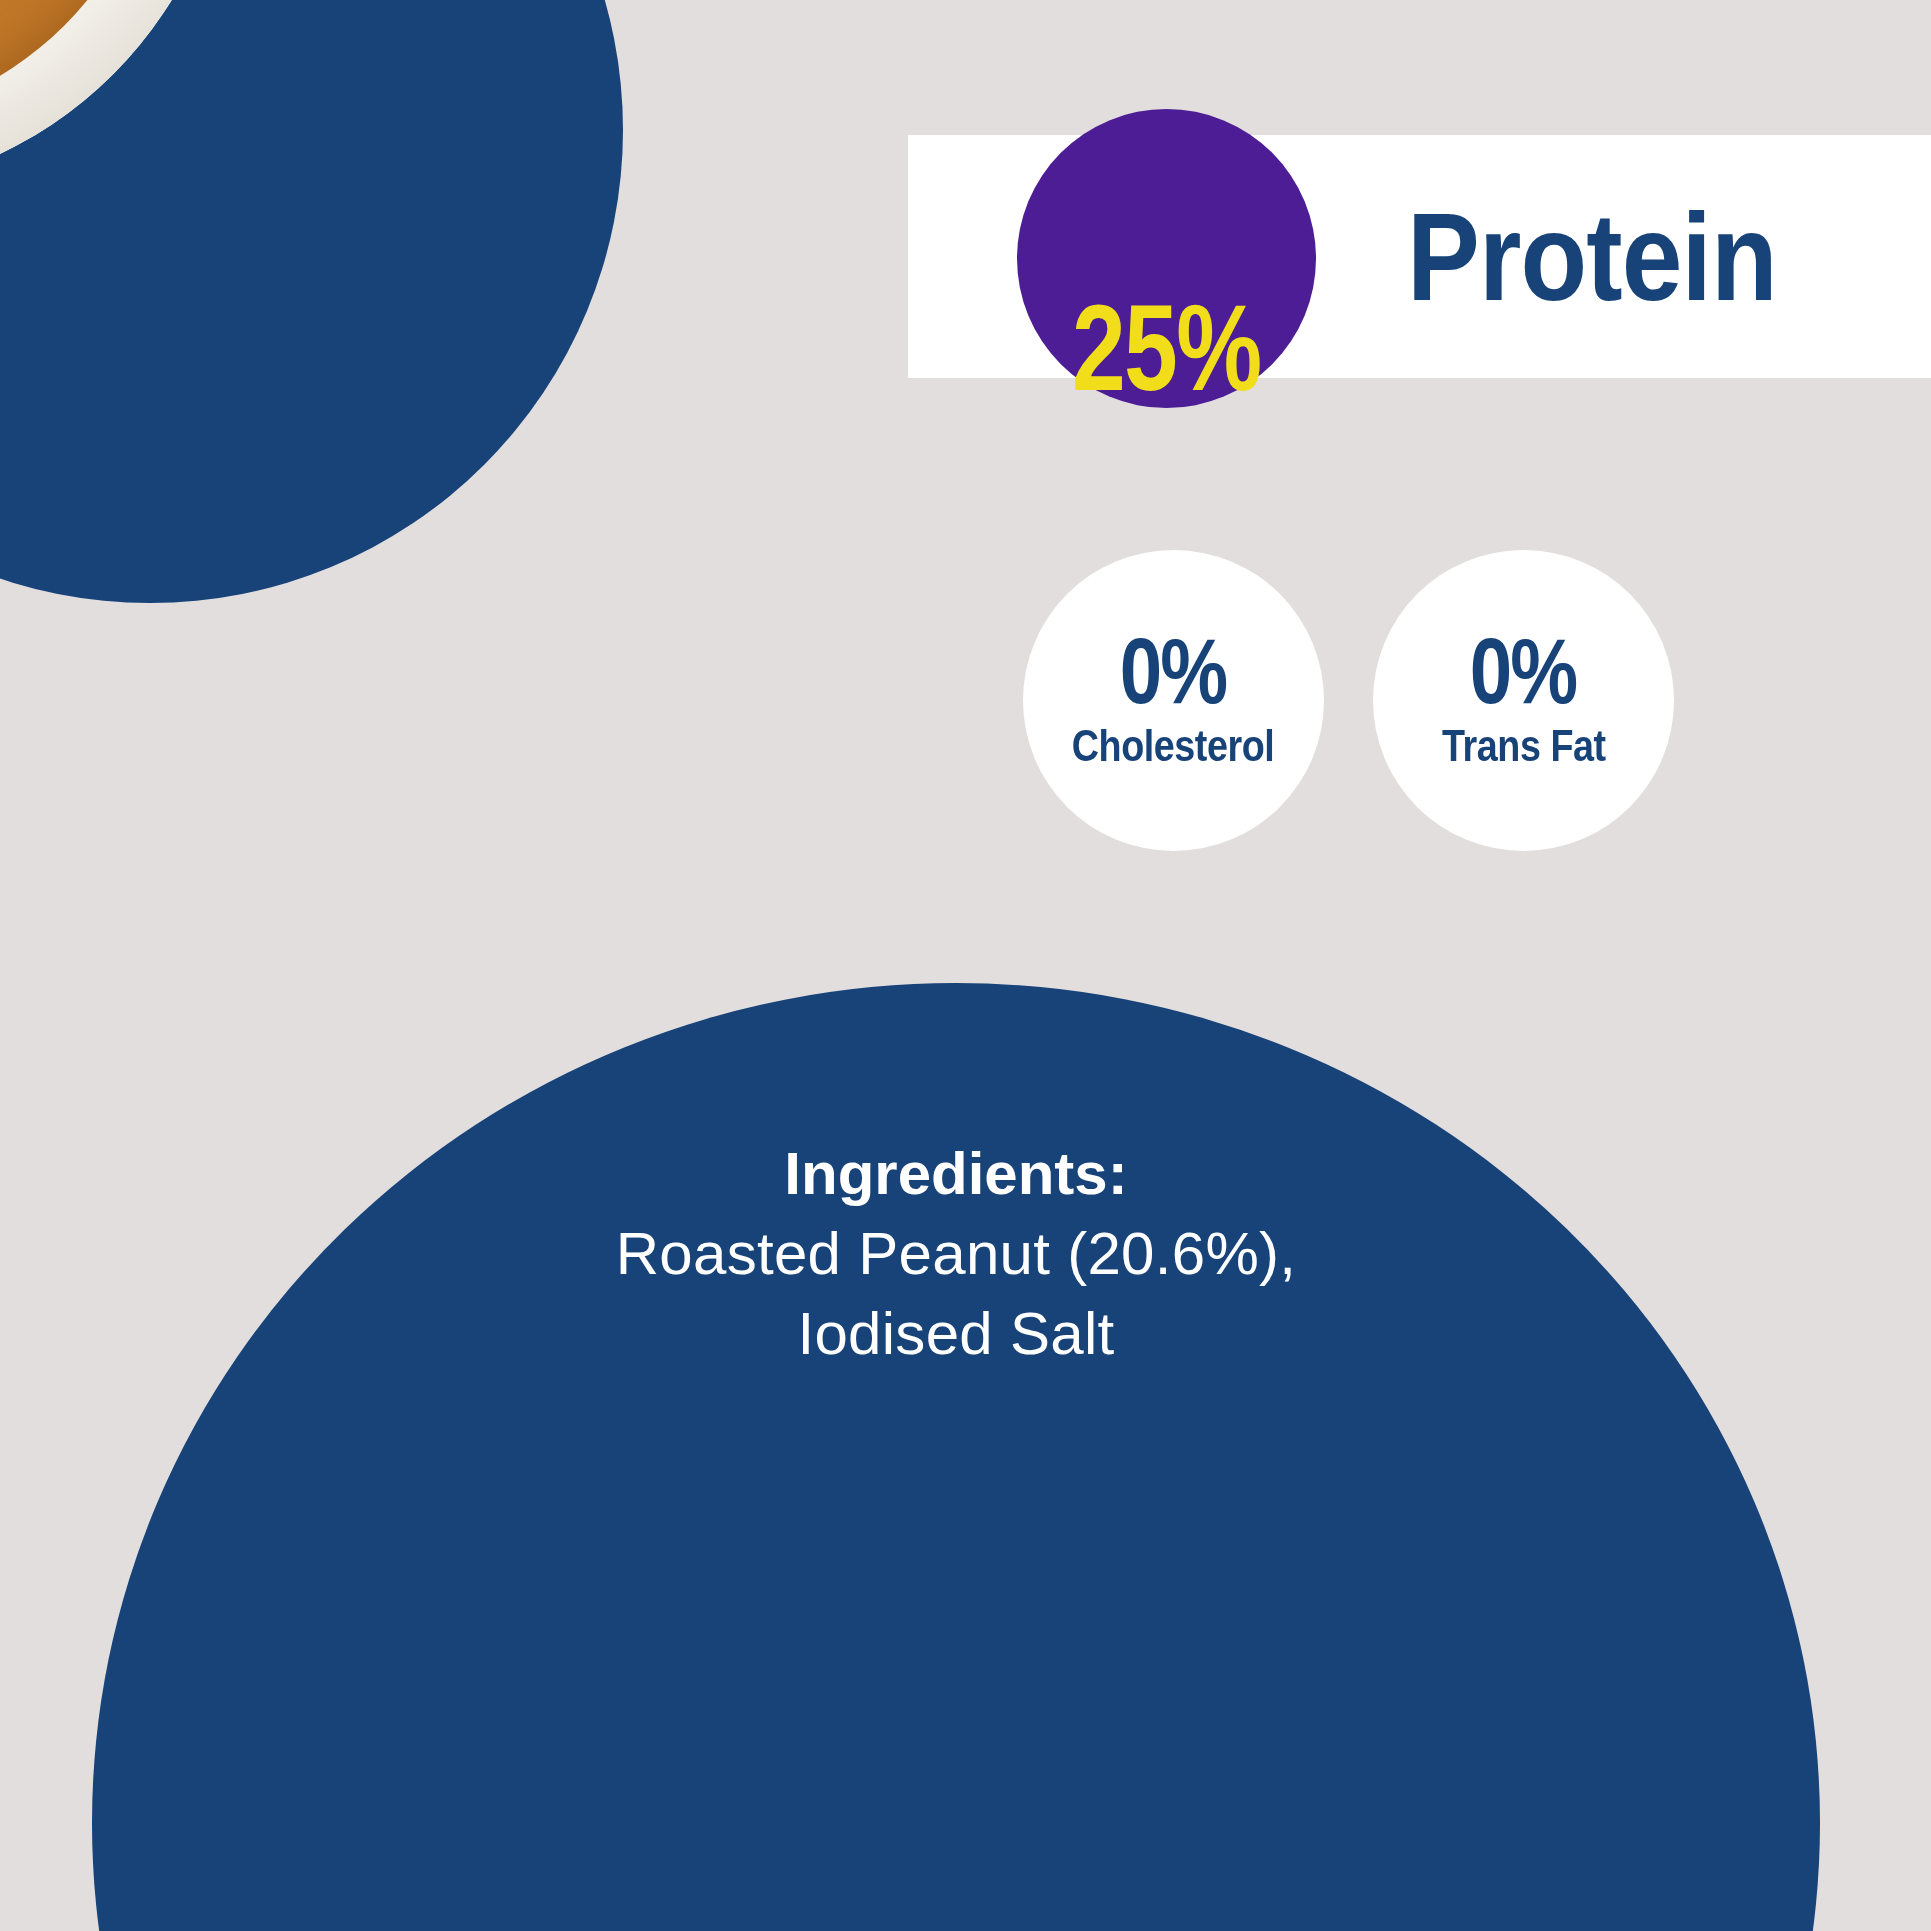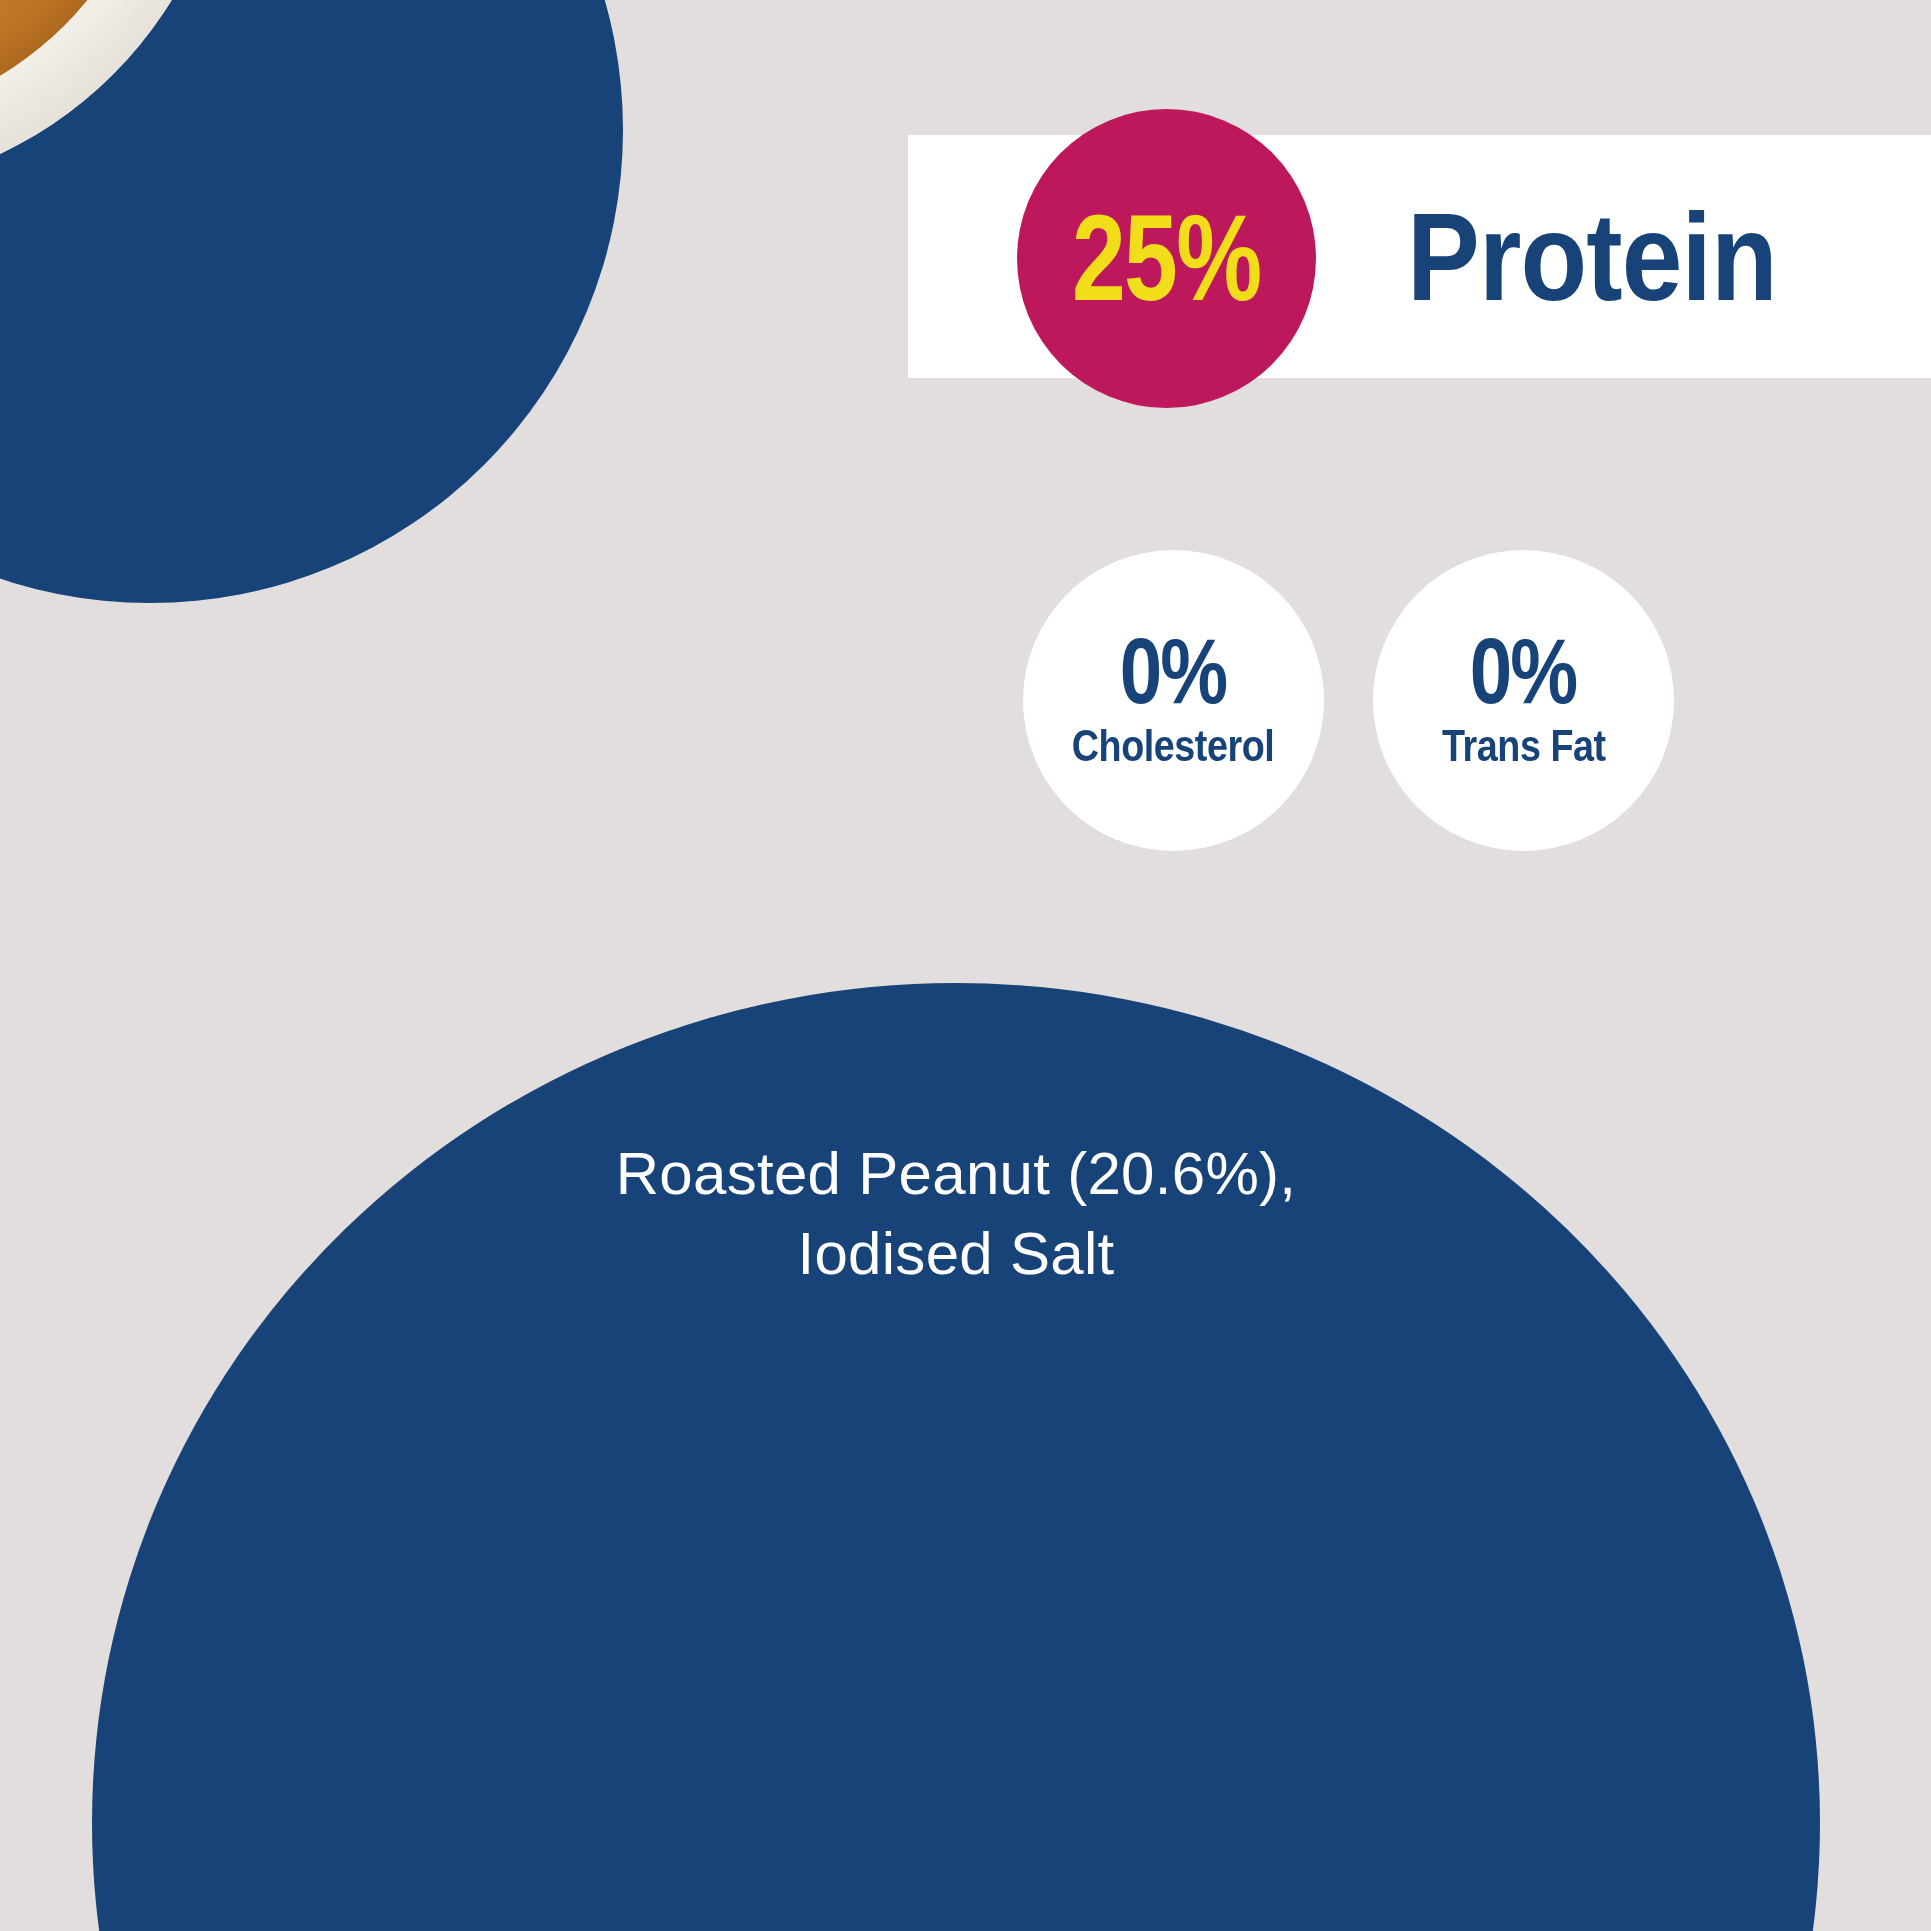--- a/index.html
+++ b/index.html
@@ -107,23 +107,23 @@
     transform-origin: left center;
     white-space: nowrap;
   }
   .protein-badge {
     position: absolute;
     left: 1017px;
     top: 109px;
     width: 299px;
     height: 299px;
     border-radius: 50%;
-    background: #be185d;
+    background: #4c1d95;
     display: flex;
-    align-items: center;
+    align-items: flex-end;
     justify-content: center;
   }
   .protein-badge-value {
     color: #F2DD1A;
     font-family: "Liberation Sans", sans-serif;
     font-weight: bold;
     font-size: 104px;
     letter-spacing: -1.9px;
     transform: scaleX(0.93) scaleY(1.18);
     white-space: nowrap;
@@ -221,18 +221,19 @@
     <span class="stat-label">Cholesterol</span>
   </div>
 
   <div class="stat-circle stat-trans">
     <span class="stat-value">0%</span>
     <span class="stat-label">Trans Fat</span>
   </div>
 
   <div class="ingredients-dome"></div>
   <div class="ingredients-copy">
+    <span class="line hdr">Ingredients:</span>
     <span class="line">Roasted Peanut (20.6%),</span>
     <span class="line">Iodised Salt</span>
   </div>
 
 </div>
 
 
 </body></html>

